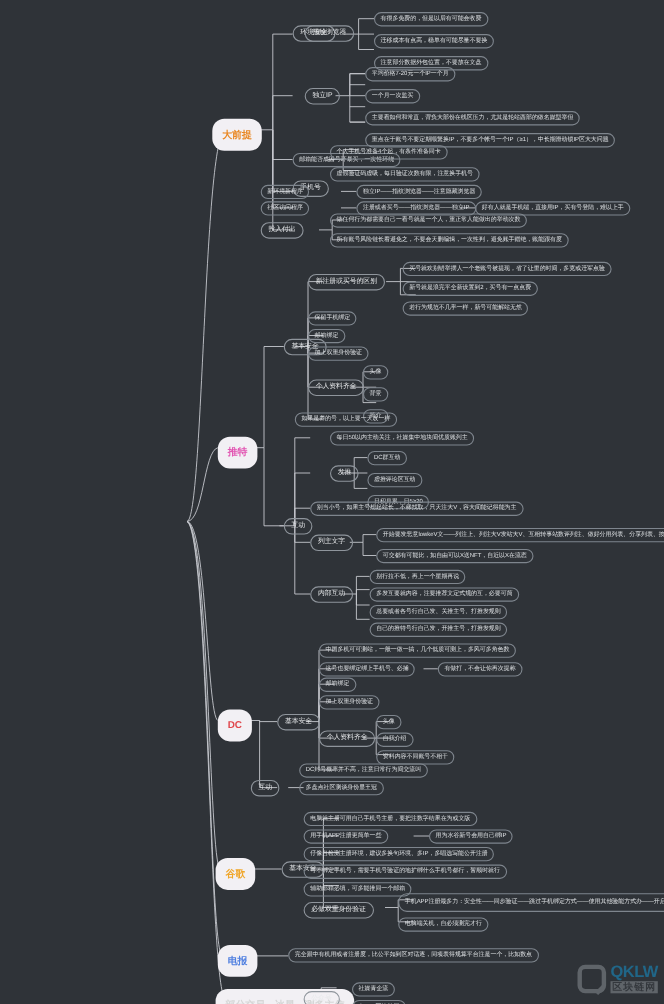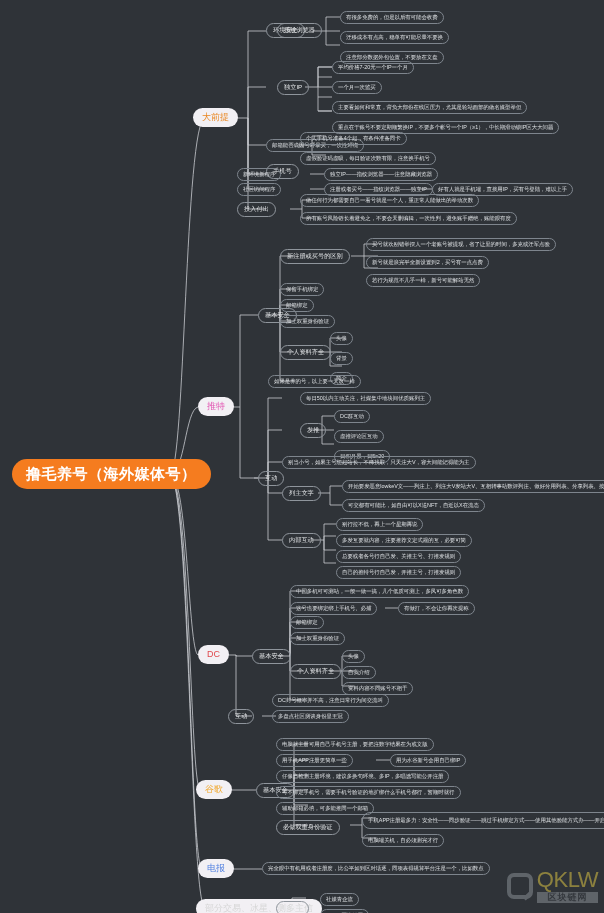--- a/index.html
+++ b/index.html
@@ -37,24 +37,24 @@
     font-size: 15px;
     font-weight: bold;
     padding: 0 14px;
     height: 30px;
     letter-spacing: .5px;
   }
   
   .l1 {
     background: #f2f0f4;
     border-radius: 11px;
-    height: 19px;
+    height: 29px;
     padding: 0 9px;
     font-size: 9px;
-    font-weight: normal;
+    font-weight: bold;
   }
   .l1.c-prem  { color: #e98722; }
   .l1.c-tw    { color: #e255b2; }
   .l1.c-dc    { color: #e0484d; }
   .l1.c-gg    { color: #f0a62a; }
   .l1.c-tg    { color: #4f7fe0; }
   .l1.c-last  { color: #d6d6d6; background:#f2f0f4; }
   
   .l2 {
     border: 1px solid #8f959c;
@@ -92,21 +92,21 @@
   #wm-q::after {
     content: "";
     position: absolute;
     right: -3px; bottom: -3px;
     width: 9px; height: 4px;
     background: #9aa0a6;
     transform: rotate(-45deg);
   }
   #wm-text { display: flex; flex-direction: column; }
   #wm-main {
-    font-size: 22px; font-weight: normal; color: #fde047;
+    font-size: 15px; font-weight: bold; color: #0ea5e9;
     letter-spacing: -.5px; line-height: 1;
   }
   #wm-sub {
     font-size: 9px; font-weight: bold; color: #9aa0a6;
     background: #9aa0a6; color: #3a3e43;
     letter-spacing: 1px; line-height: 1.2; text-align: center;
     margin-top: 1px;
   }
 </style>
 </head>
@@ -178,21 +178,20 @@
       <path d="M294,744 H308 M294,760 H308 M294,775 H308 M294,790 H308 M294,805 H308 M294,825 H308"></path>
       <path d="M376,760 H390"></path>
       <path d="M350,825 H362 M362,825 V818 M362,825 V838 M362,818 H376 M362,838 H376"></path>
 
       <path d="M228,869 H250 M250,869 H262"></path>
 
       <path d="M276,908 H292 M292,908 V898 M292,908 V918 M292,898 H306 M292,918 H306"></path>
     </g>
   </svg>
 
-  <div class="node root" style="left:12px; top:459px;">撸毛养号（海外媒体号）</div>
 
   <div class="node l1 c-prem" style="left:193px; top:108px;">大前提</div>
   <div class="node l1 c-tw" style="left:198px; top:397px;">推特</div>
   <div class="node l1 c-dc" style="left:198px; top:645px;">DC</div>
   <div class="node l1 c-gg" style="left:196px; top:780px;">谷歌</div>
   <div class="node l1 c-tg" style="left:198px; top:859px;text-align:center;">电报</div>
   <div class="node l1 c-last" style="left:196px; top:899px;">部分交易、冰星、测多主信</div>
 
   <div class="node l2" style="left:266px; top:23px;">环境安全</div>
 

